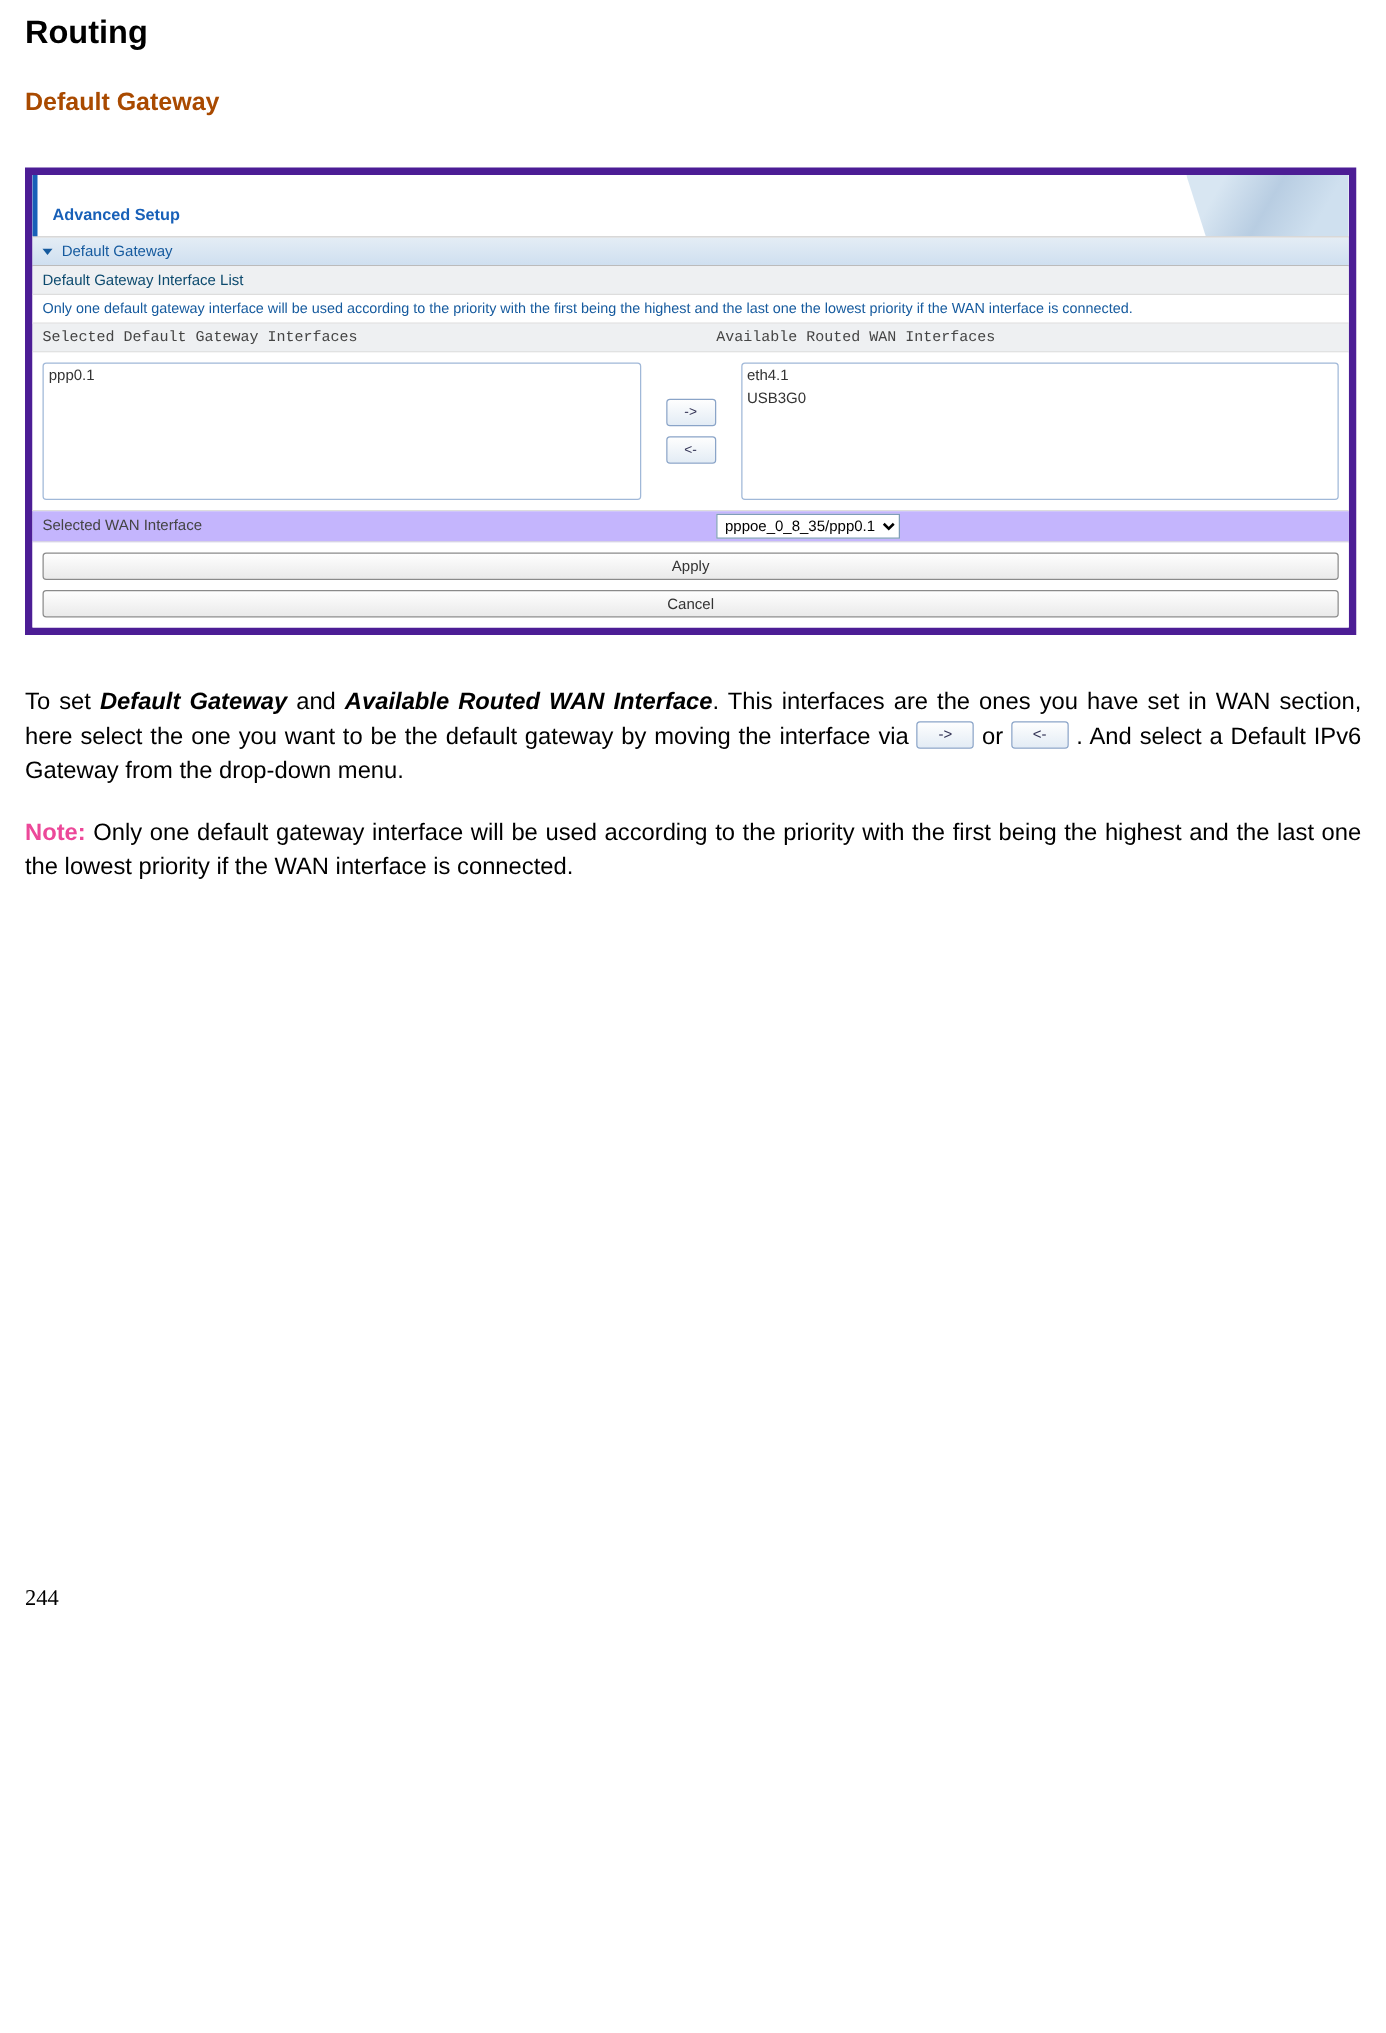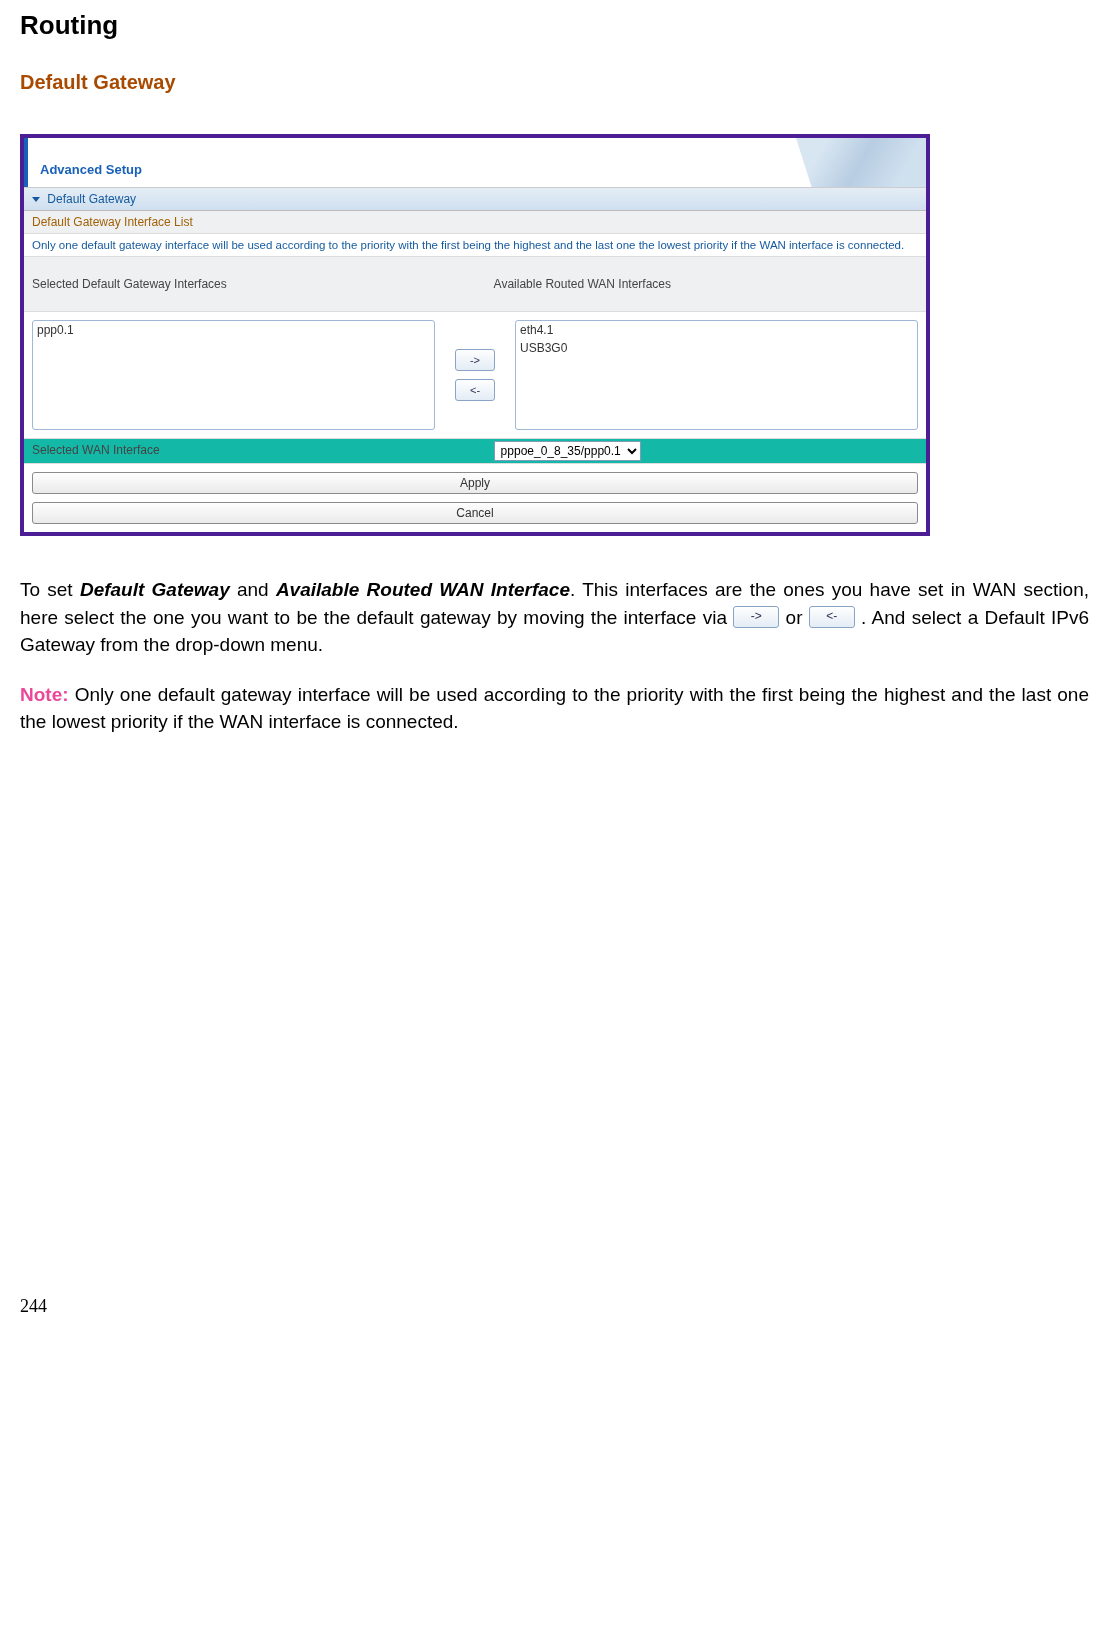--- a/index.html
+++ b/index.html
@@ -16,22 +16,22 @@
     margin-bottom: 30px;
   }
   .section-title {
     font-size: 20px;
     font-weight: bold;
     color: #a94a00;
     margin-bottom: 40px;
   }
 
   .panel {
-    border: 4px solid #4c1d95;
-    width: 910px;
+    border: 6px solid #4c1d95;
+    width: 1065px;
     margin-bottom: 40px;
     font-size: 12px;
     background: #fff;
   }
   .tabrow {
     height: 50px;
     background: #fff;
     border-bottom: 1px solid #ccc;
     position: relative;
     display: flex;
@@ -69,36 +69,36 @@
     border-top: 5px solid #155a9e;
     border-left: 4px solid transparent;
     border-right: 4px solid transparent;
     margin-right: 4px;
     vertical-align: middle;
   }
   .grayrow {
     background: #eef0f2;
     padding: 4px 8px;
     border-bottom: 1px solid #ddd;
-    color: #a16207;
+    color: #0c4a6e;
   }
   .inforow {
     background: #fff;
     padding: 5px 8px;
     border-bottom: 1px solid #ddd;
     color: #155a9e;
     font-size: 11.5px;
   }
   .dualhead {
     display: flex;
     background: #eef0f2;
     border-bottom: 1px solid #ddd;
     color: #444;
   }
-  .dualhead > div { padding: 20px 8px; }
+  .dualhead > div { padding: 4px 8px; font-family: Liberation Mono, monospace; }
   .dualhead .left { flex: 1.05; }
   .dualhead .right { flex: 1; }
 
   .picker {
     display: flex;
     align-items: center;
     gap: 20px;
     padding: 8px;
     background: #fff;
     border-bottom: 1px solid #ddd;
@@ -126,21 +126,21 @@
     border: 1px solid #8aa4c8;
     border-radius: 3px;
     background: linear-gradient(#fefefe,#e3ecf5);
     font-size: 11px;
     color: #335;
     cursor: pointer;
   }
 
   .selrow {
     display: flex;
-    background: #14b8a6;
+    background: #c4b5fd;
     border-bottom: 1px solid #ddd;
     color: #444;
   }
   .selrow .label { flex: 1.05; padding: 4px 8px; }
   .selrow .control { flex: 1; padding: 2px 8px; }
   .winselect {
     border: 1px solid #7f9db9;
     font-size: 12px;
     background: #fff;
     padding: 1px 2px;

